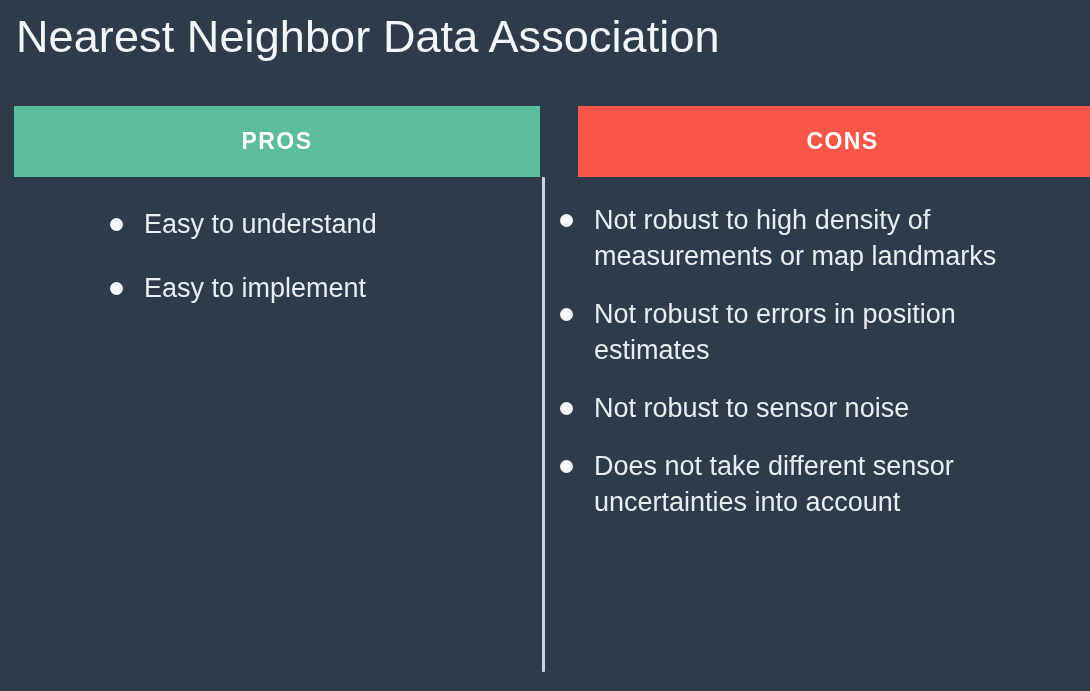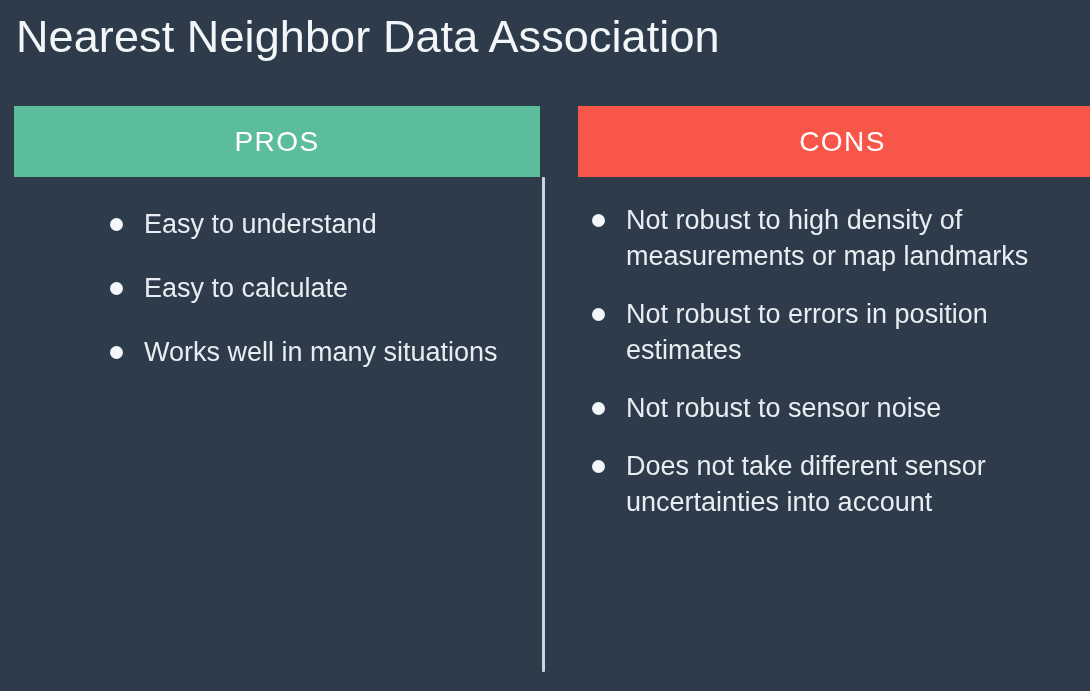--- a/index.html
+++ b/index.html
@@ -53,22 +53,22 @@
     width: 529px;
     height: 71px;
     background: #f9564a;
     display: flex;
     align-items: center;
     justify-content: center;
     margin-left: 34px;
   }
 
   .header-label {
-    font-size: 28px;
-    font-weight: 400;
+    font-size: 23px;
+    font-weight: 700;
     letter-spacing: 1.4px;
     color: #ffffff;
   }
 
   
   #column-divider {
     position: absolute;
     left: 542px;
     top: 177px;
     width: 3px;
@@ -80,21 +80,21 @@
   
   #pros-column {
     position: absolute;
     left: 14px;
     top: 206px;
     width: 516px;
   }
 
   #cons-column {
     position: absolute;
-    left: 564px;
+    left: 532px;
     top: 202px;
     width: 520px;
   }
 
   .bullet-list {
     list-style: none;
   }
 
   .bullet-item {
     display: flex;
@@ -144,25 +144,21 @@
 <div id="column-divider"></div>
 
 <div id="pros-column">
   <ul class="bullet-list">
       <li class="bullet-item">
         <span class="bullet-dot"></span>
         <span class="bullet-text">Easy to understand</span>
       </li>
       <li class="bullet-item">
         <span class="bullet-dot"></span>
-        <span class="bullet-text">Easy to calculate</span>
-      </li>
-      <li class="bullet-item">
-        <span class="bullet-dot"></span>
-        <span class="bullet-text">Works well in many situations</span>
+        <span class="bullet-text">Easy to implement</span>
       </li>
     </ul>
 </div>
 
 <div id="cons-column">
   <ul class="bullet-list">
       <li class="bullet-item">
         <span class="bullet-dot"></span>
         <span class="bullet-text">Not robust to high density of measurements or map landmarks</span>
       </li>

